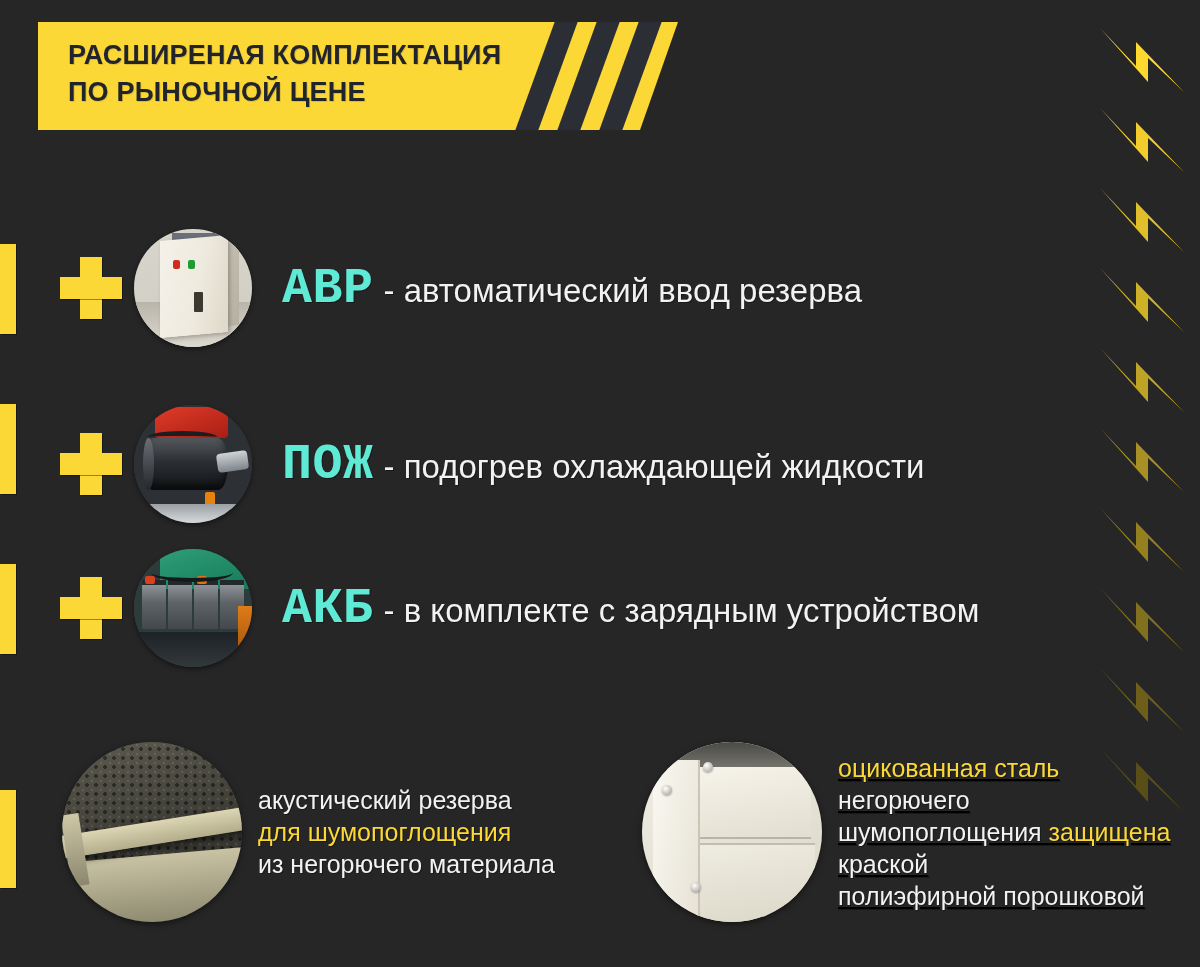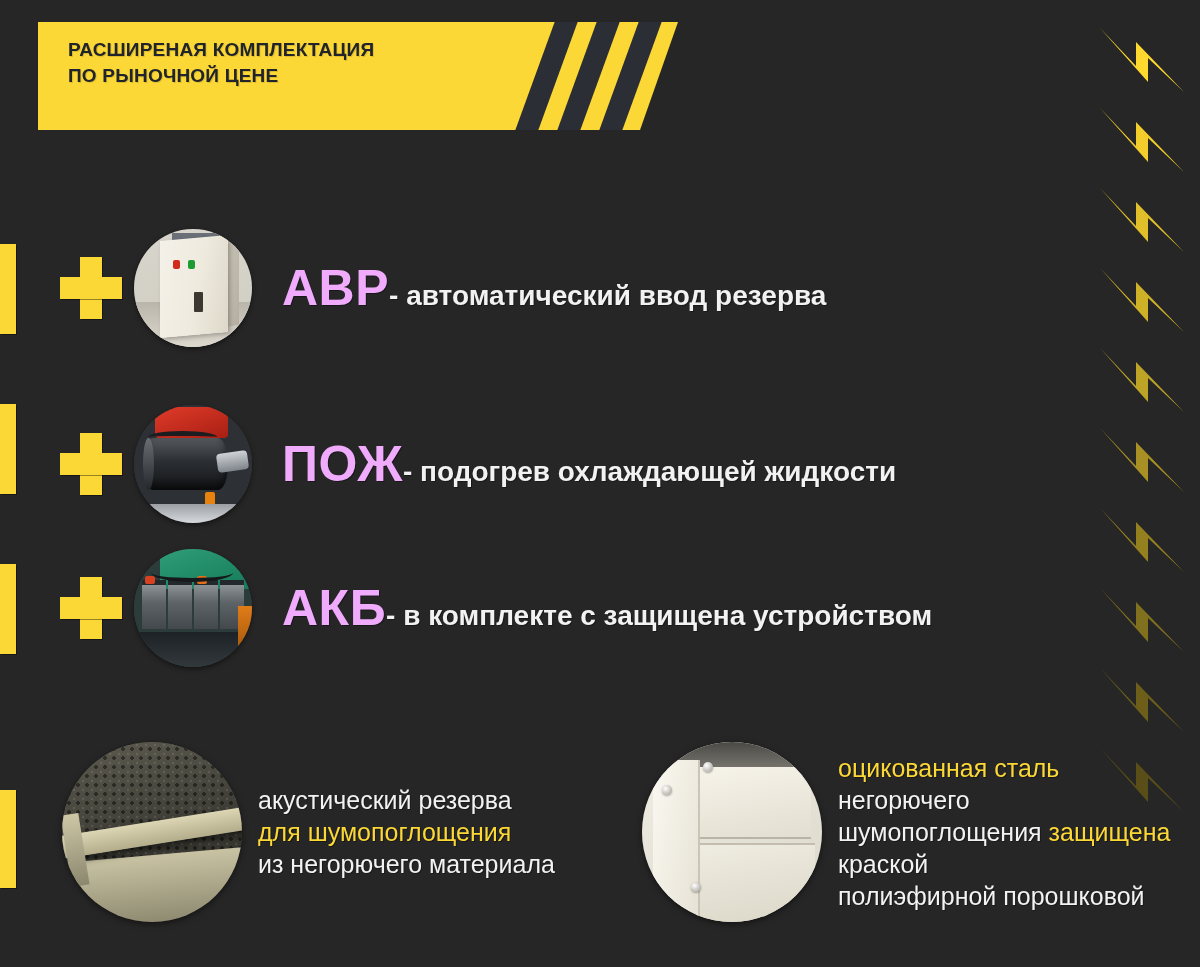--- a/index.html
+++ b/index.html
@@ -31,21 +31,21 @@
     background: #fcd836;
     overflow: hidden;
     
     clip-path: polygon(0 0, 100% 0, calc(100% - 38px) 100%, 0 100%);
     box-shadow: 2px 3px 0 rgba(0,0,0,0.35);
   }
   .banner-title {
     position: absolute;
     left: 30px;
     top: 15px;
-    font-size: 19px;
+    font-size: 27px;
     font-weight: bold;
     line-height: 1.36;
     letter-spacing: 0.2px;
     color: #22242b;
     white-space: pre-line;
     text-shadow: 1px 1px 0 rgba(0,0,0,0.12);
   }
   .banner-stripes {
     position: absolute;
     right: 0;
@@ -117,41 +117,43 @@
     box-shadow: 0 2px 5px rgba(0,0,0,0.5);
   }
 
   .feature-text {
     margin-left: 30px;
     white-space: nowrap;
     display: flex;
     align-items: baseline;
   }
   .abbr {
-    color: #f0abfc;
+    color: #5eead4;
     font-size: 50px;
     font-weight: bold;
     letter-spacing: 0.5px;
     text-shadow: 1px 1px 0 rgba(0,0,0,0.35);
+    font-family: Liberation Mono, monospace;
   }
   .desc {
     color: #f2f2f2;
-    font-size: 28px;
-    font-weight: 700;
+    font-size: 33px;
+    font-weight: 400;
+    margin-left: 10px;
     text-shadow: 1px 1px 0 rgba(0,0,0,0.35);
   }
 
   
   .bottom-block {
     position: absolute;
     display: flex;
     align-items: center;
   }
   .bottom-block.bl { left: 62px;  top: 742px; }
-  .bottom-block.br { left: 642px; top: 742px; }
+  .bottom-block.br { left: 642px; top: 742px; text-decoration: underline; }
 
   .photo-lg {
     position: relative;
     width: 180px;
     height: 180px;
     flex: 0 0 180px;
     border-radius: 50%;
     overflow: hidden;
     background: #3a3a3a;
     box-shadow: 0 2px 6px rgba(0,0,0,0.5);
@@ -398,21 +400,21 @@
         <div class="bat b3"></div>
         <div class="bat b4"></div>
         <div class="term t1"></div>
         <div class="term t2"></div>
         <div class="cable"></div>
         <div class="orange-box"></div>
       </div>
     </div>
     <div class="feature-text">
       <span class="abbr">АКБ</span>
-      <span class="desc">- в комплекте с защищена устройством</span>
+      <span class="desc">- в комплекте с зарядным устройством</span>
     </div>
   </div>
 
   <div class="bottom-block bl">
     <div class="photo-lg">
       <div class="img-foam">
         <div class="shelf2"></div>
         <div class="shelf"></div>
         <div class="edge"></div>
       </div>

